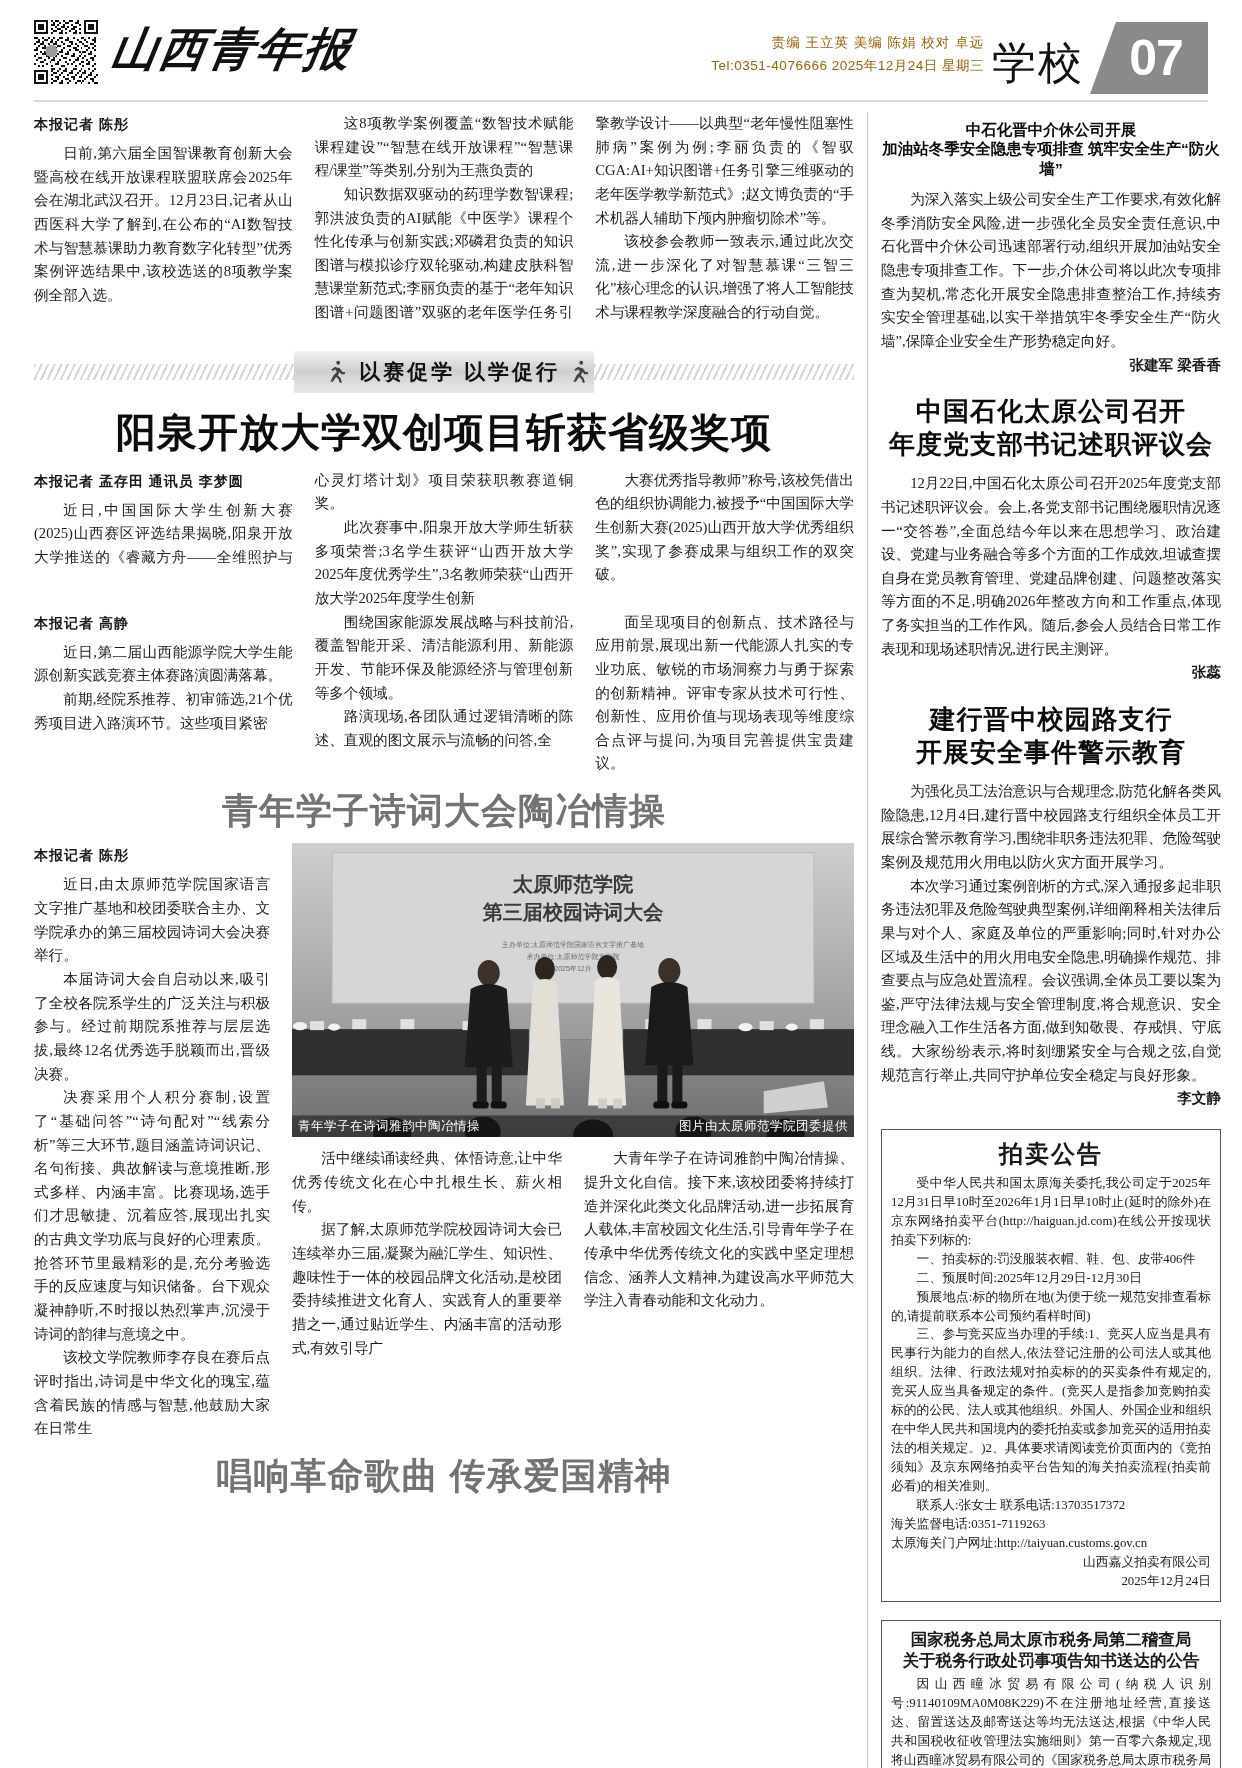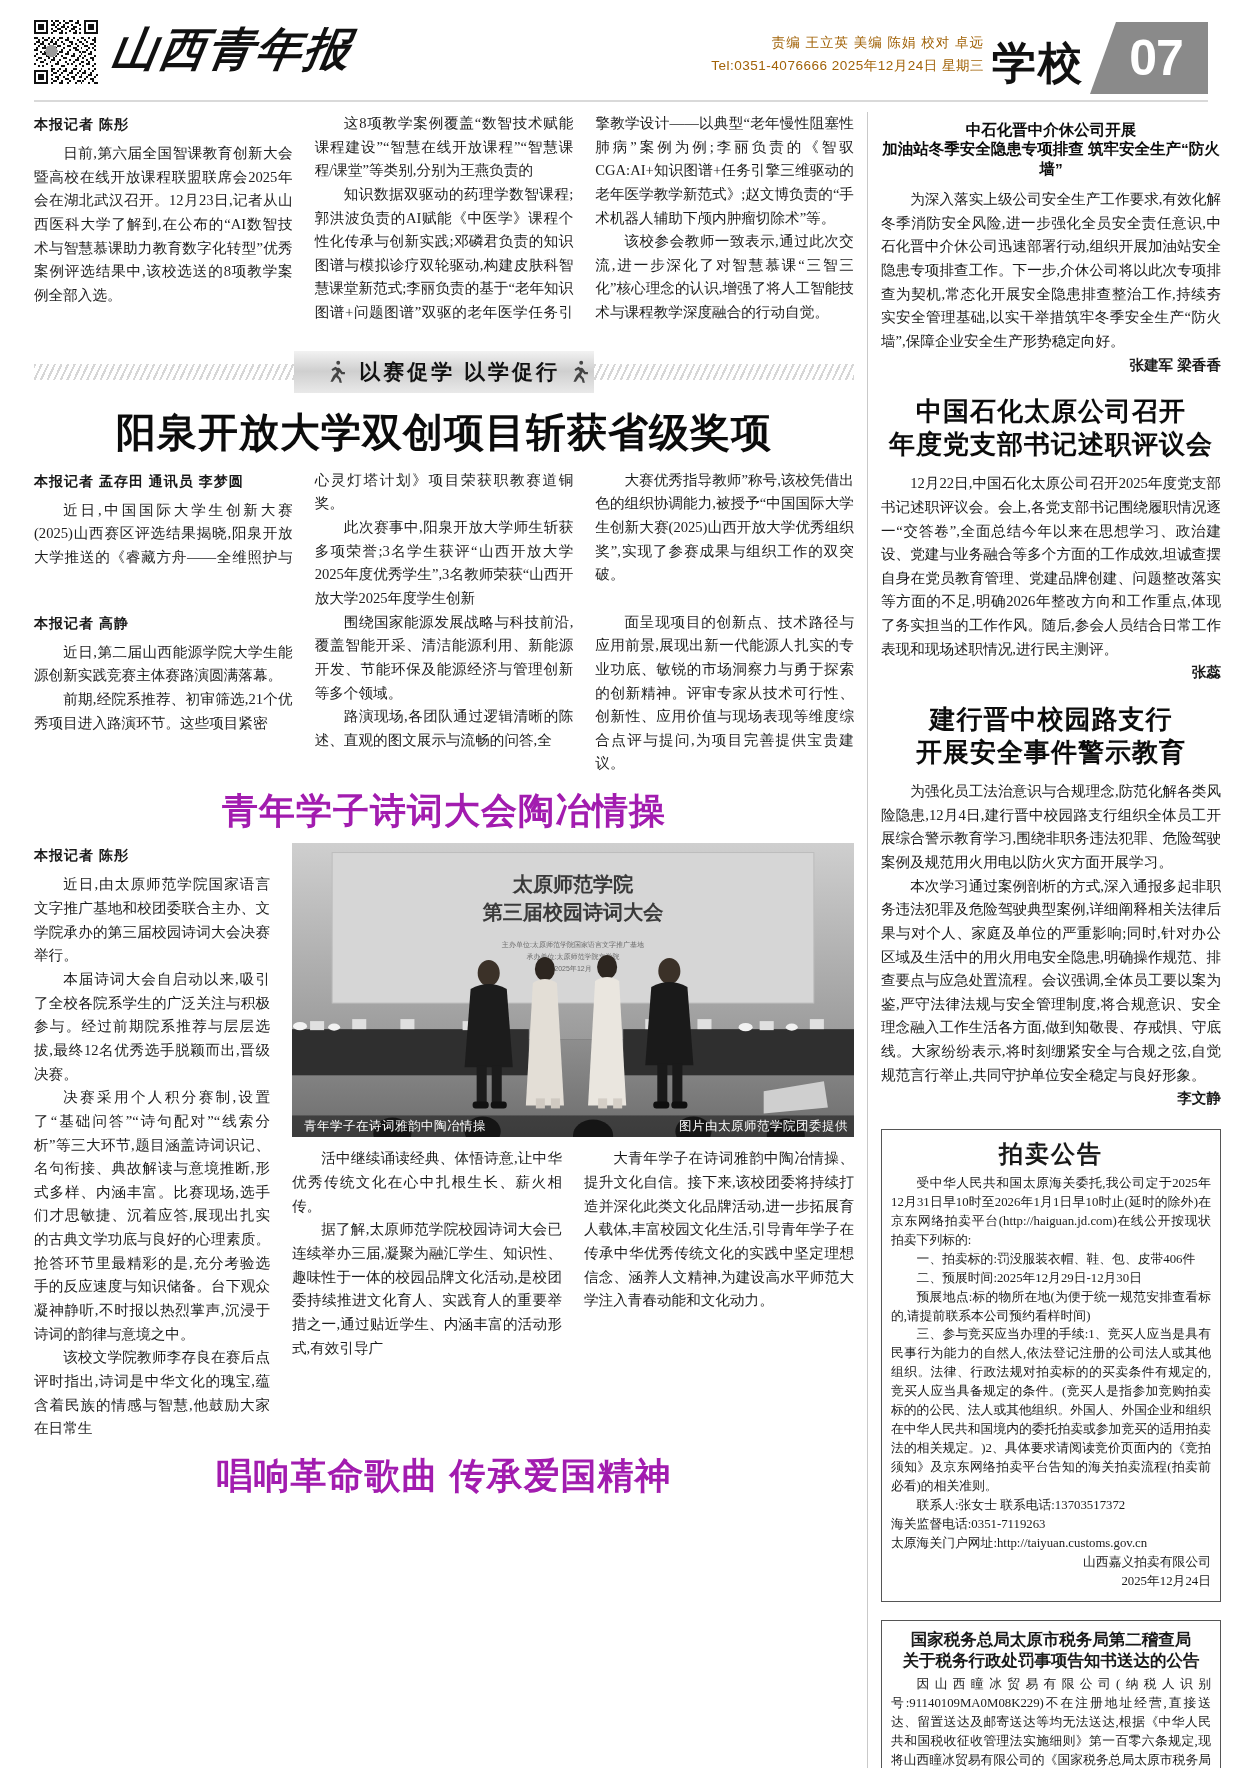--- a/index.html
+++ b/index.html
@@ -15,21 +15,21 @@
   .qr{width:64px;height:64px;margin-top:4px;flex:0 0 auto;}
   .qr svg{display:block;}
   .nameplate{font-family:"Liberation Serif",serif;font-weight:bold;font-style:italic;
     font-size:46px;letter-spacing:2px;margin-left:14px;color:#111;white-space:nowrap;
     transform:skewX(-9deg);}
   .mast-right{margin-left:auto;display:flex;align-items:flex-end;height:100%;}
   .mast-meta{text-align:right;font-family:"Liberation Sans","DejaVu Sans",sans-serif;
     font-size:13.5px;line-height:1.75;color:#a16207;padding-bottom:22px;padding-right:8px;}
   .mast-meta .l1{letter-spacing:1px;}
   .mast-meta .l2{letter-spacing:0.5px;}
-  .section-word{font-family:"Liberation Serif",serif;font-weight:bold;font-size:44px;
+  .section-word{font-family:"Liberation Serif",serif;font-weight:normal;font-size:44px;
     line-height:1;padding-bottom:14px;letter-spacing:2px;color:#111;}
   .pagenum-wrap{position:relative;width:118px;height:72px;margin-left:6px;margin-bottom:6px;}
   .pagenum-bg{position:absolute;inset:0;background:#8a8a8a;
     clip-path:polygon(22% 0,100% 0,100% 100%,0 100%);}
   .pagenum{position:absolute;inset:0;display:flex;align-items:center;justify-content:center;
     color:#fff;font-family:"Liberation Sans",sans-serif;font-weight:bold;font-size:50px;
     letter-spacing:-1px;padding-left:14px;box-sizing:border-box;}
   .mast-rule{height:2px;background:#d9d9d9;margin:0 0 0 0;}
 
   
@@ -37,21 +37,21 @@
   .left-col{width:820px;flex:0 0 820px;}
   .vrule{width:1px;background:#c9c9c9;margin:0 13px;flex:0 0 1px;}
   .right-col{width:340px;flex:0 0 340px;}
 
   
   .hl-main{font-family:"Liberation Sans","DejaVu Sans",sans-serif;font-weight:bold;
     font-size:58px;line-height:1.08;text-align:center;letter-spacing:1px;margin:18px 0 22px;color:#0c0c0c;}
   .hl-2{font-family:"Liberation Sans",sans-serif;font-weight:bold;font-size:40px;
     text-align:center;letter-spacing:1px;margin:16px 0 14px;color:#0c0c0c;line-height:1.15;}
   .hl-3{font-family:"Liberation Sans",sans-serif;font-weight:bold;font-size:36px;
-    text-align:center;letter-spacing:1px;margin:14px 0 12px;color:#a21caf;line-height:1.15;}
+    text-align:center;letter-spacing:1px;margin:14px 0 12px;color:#737373;line-height:1.15;}
   .byline{font-family:"Liberation Sans",sans-serif;font-weight:bold;font-size:14px;
     margin:4px 0 8px;letter-spacing:1px;}
 
   
   .cols3{column-count:3;column-gap:22px;column-rule:none;}
   .cols2{column-count:2;column-gap:22px;}
   .bodytext{font-size:14.6px;line-height:1.62;text-align:justify;
     text-justify:inter-ideograph;color:#1d1d1d;}
   .bodytext p{margin:0;text-indent:2em;}
   .sign{text-align:right;font-weight:bold;font-family:"Liberation Sans",sans-serif;}
@@ -64,21 +64,21 @@
     background:linear-gradient(180deg,#f2f2f2 0%,#cfcfcf 48%,#e9e9e9 100%);
     display:flex;align-items:center;justify-content:flex-end;gap:8px;}
   .banner-chip .btxt{font-family:"Liberation Sans",sans-serif;font-weight:bold;
     font-size:21px;letter-spacing:3px;color:#111;}
   .runner{width:26px;height:26px;opacity:.85;}
 
   
   .photo-block{width:100%;}
   .photo{position:relative;width:100%;height:294px;overflow:hidden;background:#7c7c7c;}
   .photo svg{display:block;width:100%;height:100%;}
-  .cap-bar{position:absolute;left:6px;right:0;bottom:0;height:22px;display:flex;
+  .cap-bar{position:absolute;left:0;right:0;bottom:0;height:22px;display:flex;
     justify-content:space-between;align-items:center;padding:0 6px;box-sizing:border-box;
     color:#fff;font-family:"Liberation Sans",sans-serif;font-size:12.5px;letter-spacing:.5px;text-align:right;}
   .cap-l{background:rgba(0,0,0,.0);}
   .cap-r{background:rgba(0,0,0,.0);}
 
   
   .r-hl{font-family:"Liberation Sans",sans-serif;font-weight:bold;text-align:center;
     line-height:1.25;color:#0c0c0c;}
   .r-hl.small{font-size:15.5px;letter-spacing:0;margin:8px 0 10px;}
   .r-hl.big{font-size:26px;letter-spacing:1px;margin:18px 0 12px;}

